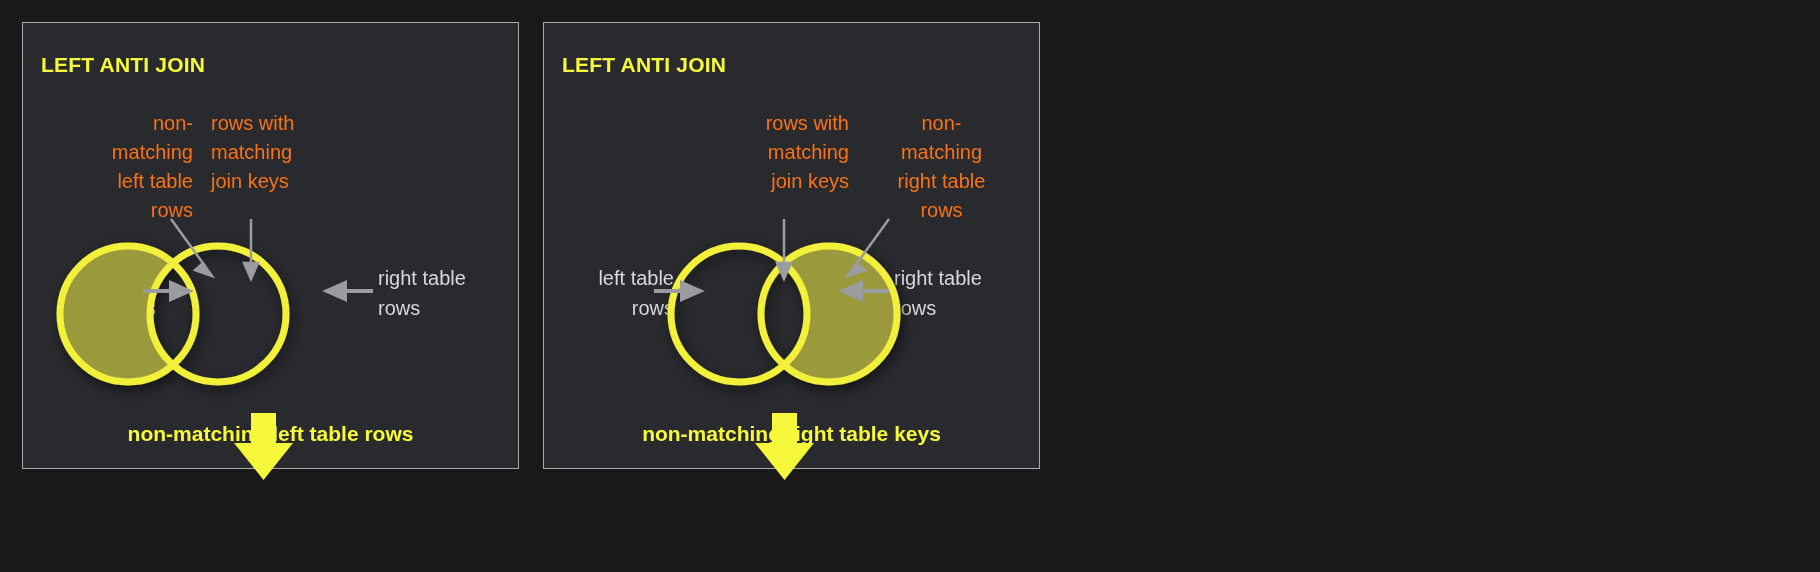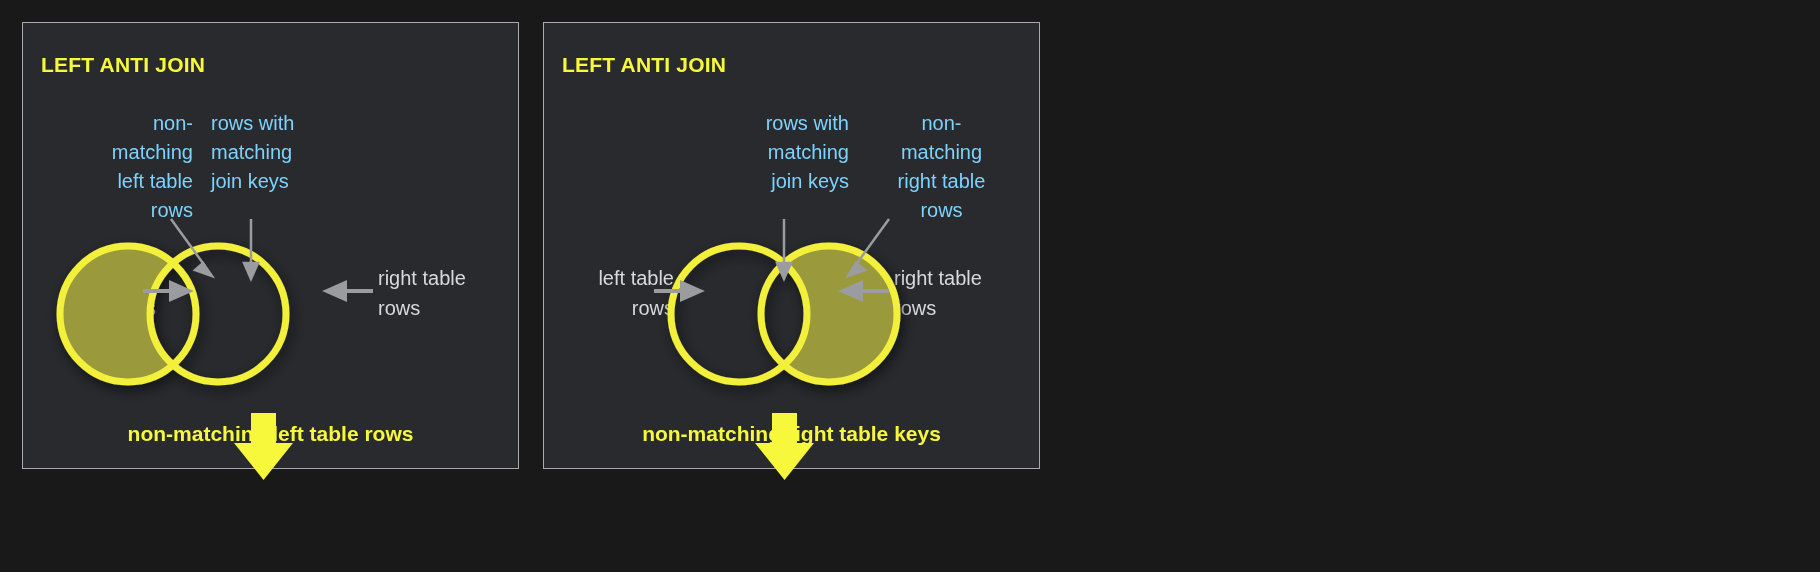--- a/index.html
+++ b/index.html
@@ -30,21 +30,21 @@
     font-size:21px;
     font-weight:bold;
     color:#f7f83c;
     letter-spacing:0.2px;
     white-space:nowrap;
   }
 
   
   .callout{
     position:absolute;
-    color:#7dd3fc;
+    color:#f97316;
     font-size:20px;
     line-height:29px;
     white-space:pre-line;
   }
   .callout.ta-right{text-align:right;}
   .callout.ta-left{text-align:left;}
   .callout.ta-center{text-align:center;}
 
   
   .side-label{

